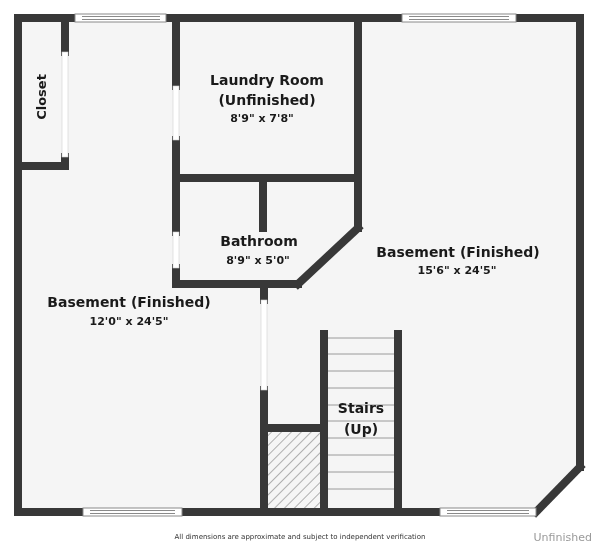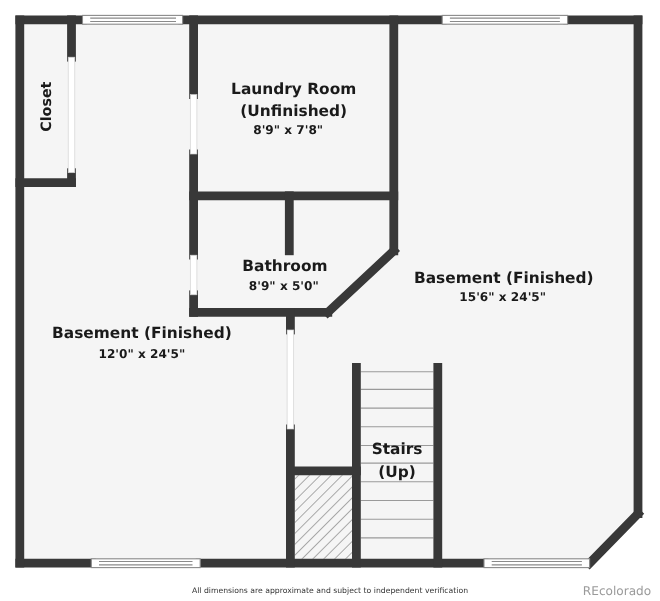--- a/index.html
+++ b/index.html
@@ -120,13 +120,13 @@
 
   <text class="room-label" font-size="14" x="129" y="307" text-anchor="middle">Basement (Finished)</text>
   <text class="dim-label" font-size="11" x="129" y="325" text-anchor="middle">12'0" x 24'5"</text>
 
   <rect x="336" y="396" width="50" height="44" fill="#f5f5f5" opacity="0.0"></rect>
   <text class="room-label" font-size="14" x="361" y="413" text-anchor="middle">Stairs</text>
   <text class="room-label" font-size="14" x="361" y="434" text-anchor="middle">(Up)</text>
 </svg>
 
 <div class="footer-note">All dimensions are approximate and subject to independent verification</div>
-<div class="brand">REcolorado</div>
+<div class="brand">Unfinished</div>
 
 </body></html>

